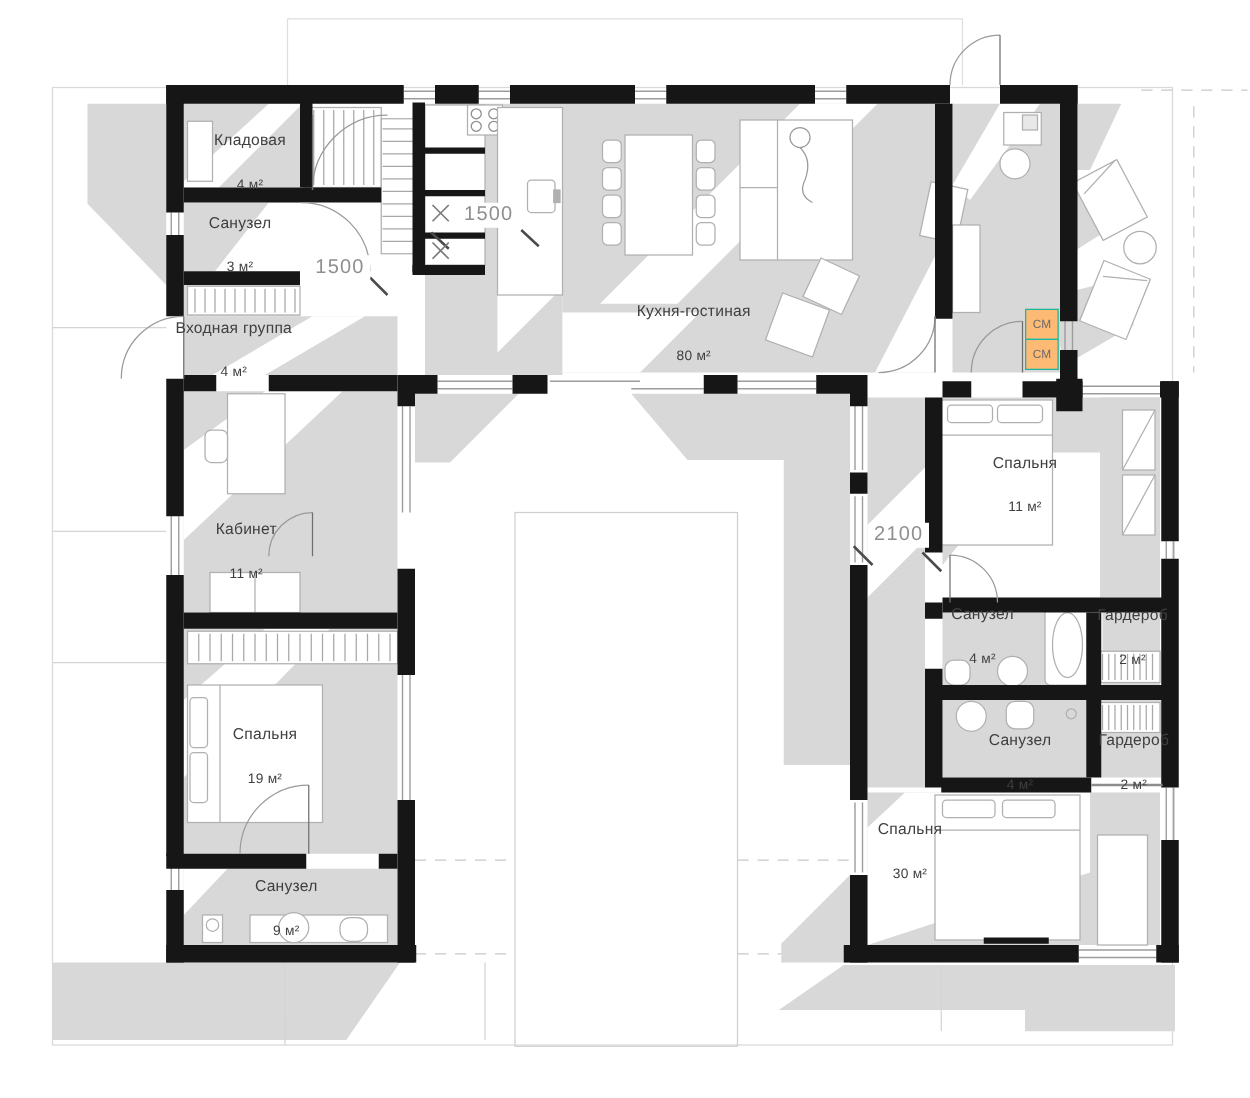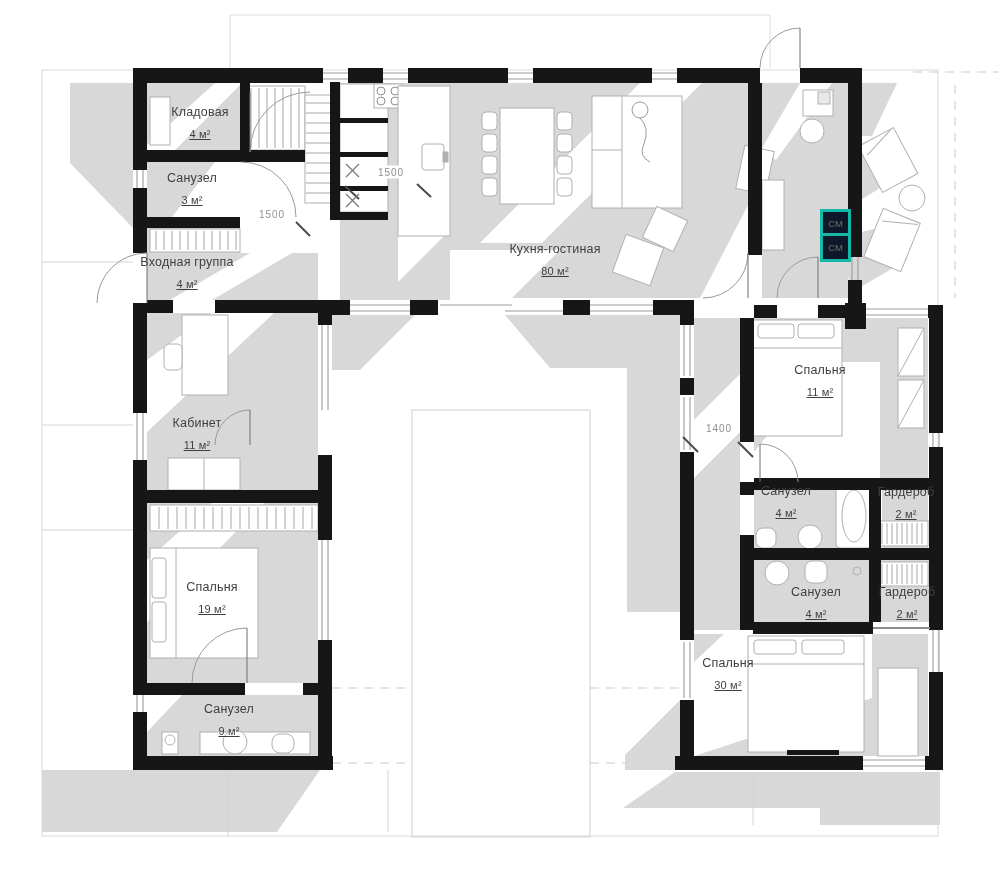--- a/index.html
+++ b/index.html
@@ -1,25 +1,25 @@
 <!DOCTYPE html>
 <html><head>
 <meta charset="utf-8">
 <style>
   html,body{margin:0;padding:0;background:#ffffff;}
   #plan{position:relative;width:1000px;height:878px;background:#ffffff;overflow:hidden;
         font-family:"Liberation Sans",sans-serif;}
   #plan svg{position:absolute;left:0;top:0;}
   .lbl{position:absolute;transform:translateX(-50%);text-align:center;color:#3f3f3f;
        font-size:12.5px;letter-spacing:.2px;white-space:nowrap;line-height:1;}
-  .lbl .rarea{font-size:11px;margin-top:10px;color:#3f3f3f;text-decoration:underline;}
+  .lbl .rarea{font-size:11px;margin-top:24px;color:#3f3f3f;}
   .dim{position:absolute;transform:translate(-50%,-50%);background:#ffffff;color:#8f8f8f;
-       font-size:10px;letter-spacing:1px;padding:1px 4px;line-height:1.1;}
-  .cm{position:absolute;width:25px;height:23px;border:3px solid #14b8a6;background:#0f172a;
-      color:#6b6b6b;font-size:9.5px;display:flex;align-items:center;justify-content:center;}
+       font-size:16px;letter-spacing:1px;padding:1px 4px;line-height:1.1;}
+  .cm{position:absolute;width:25px;height:23px;border:1px solid #14b8a6;background:#fdba74;
+      color:#6b6b6b;font-size:9.5px;display:flex;align-items:center;justify-content:center;margin-top:38px;}
 </style>
 </head>
 <body>
 
 <div id="plan">
 <svg width="1000" height="878" viewBox="0 0 1000 878">
 
   <g fill="#d8d8d8">
     <polygon points="70,83 133,83 133,228 70,163"></polygon>
     <polygon points="862,83 897,83 872,136 862,136"></polygon>
@@ -385,17 +385,17 @@
     <div class="rname">Санузел</div>
       <div class="rarea">9 м²</div>
   </div>
   <div class="lbl" style="left:728px;top:657px">
     <div class="rname">Спальня</div>
       <div class="rarea">30 м²</div>
   </div>
 
   <div class="dim" style="left:272px;top:214px">1500</div>
   <div class="dim" style="left:391px;top:172px">1500</div>
-  <div class="dim" style="left:719px;top:428px">1400</div>
+  <div class="dim" style="left:719px;top:428px">2100</div>
 
   <div class="cm" style="left:820px;top:209px">СМ</div>
   <div class="cm" style="left:820px;top:233px">СМ</div>
 </div>
 
 </body></html>

